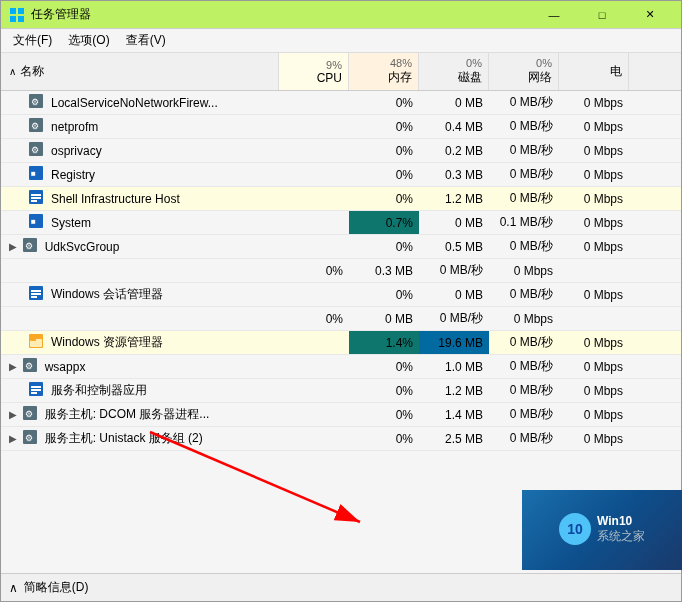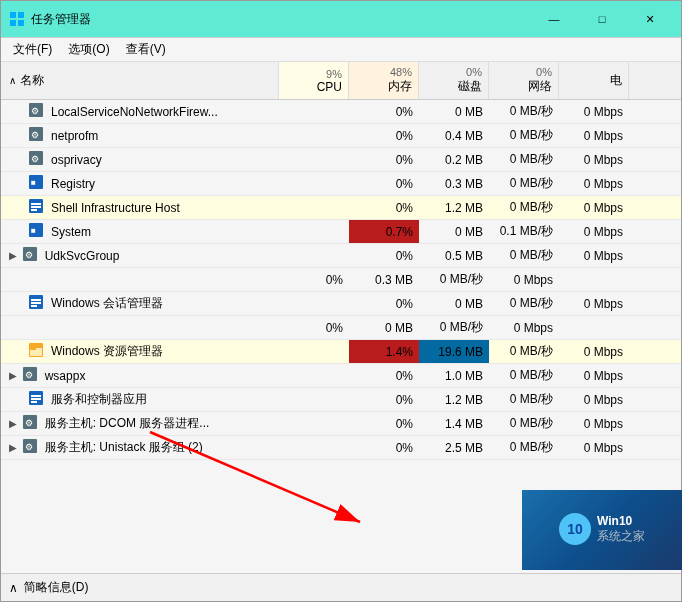--- a/index.html
+++ b/index.html
@@ -15,22 +15,22 @@
     .window {
       width: 682px;
       height: 602px;
       background: #f5f5f5;
       border: 1px solid #999;
       display: flex;
       flex-direction: column;
     }
 
     .title-bar {
-      background: #5eead4;
-      height: 37px;
+      background: #bef264;
+      height: 28px;
       display: flex;
       align-items: center;
       padding: 8px 8px;
       border-bottom: 1px solid #ccc;
       flex-shrink: 0;
     }
 
     .title-bar-icon {
       width: 16px;
       height: 16px;
@@ -176,21 +176,21 @@
     .cell.name {
       justify-content: flex-start;
       gap: 4px;
     }
 
     .cell.right {
       justify-content: flex-end;
     }
 
     .cell.cpu-active {
-      background: #b91c1c;
+      background: #0f766e;
       padding-left: 11px;
     }
 
     .cell.mem-active {
       background: #0369a1;
     }
 
     .status-bar {
       height: 28px;
       background: #f0f0f0;

